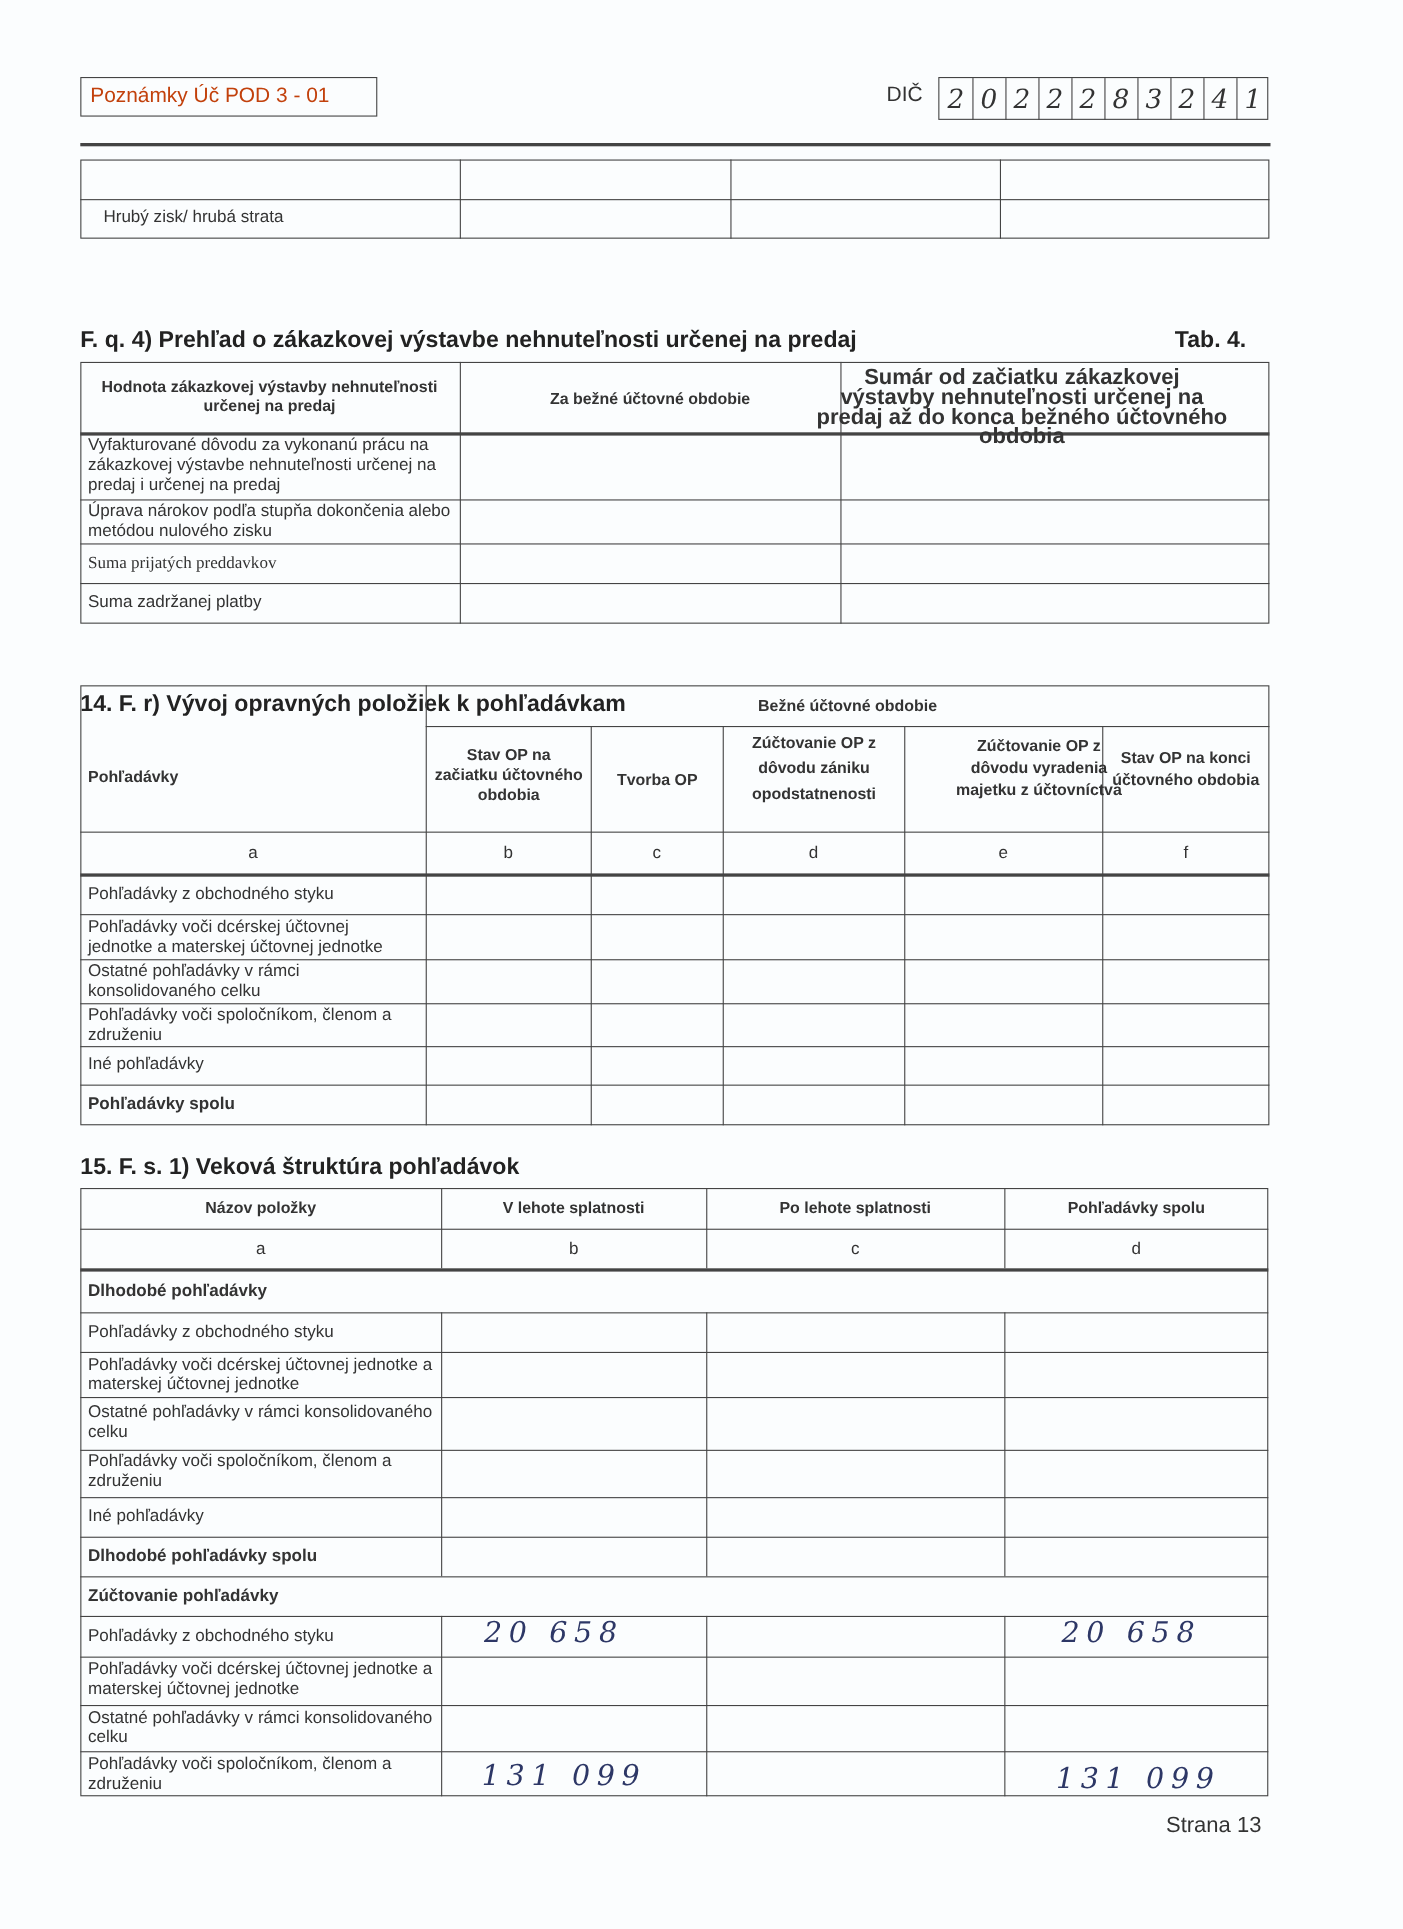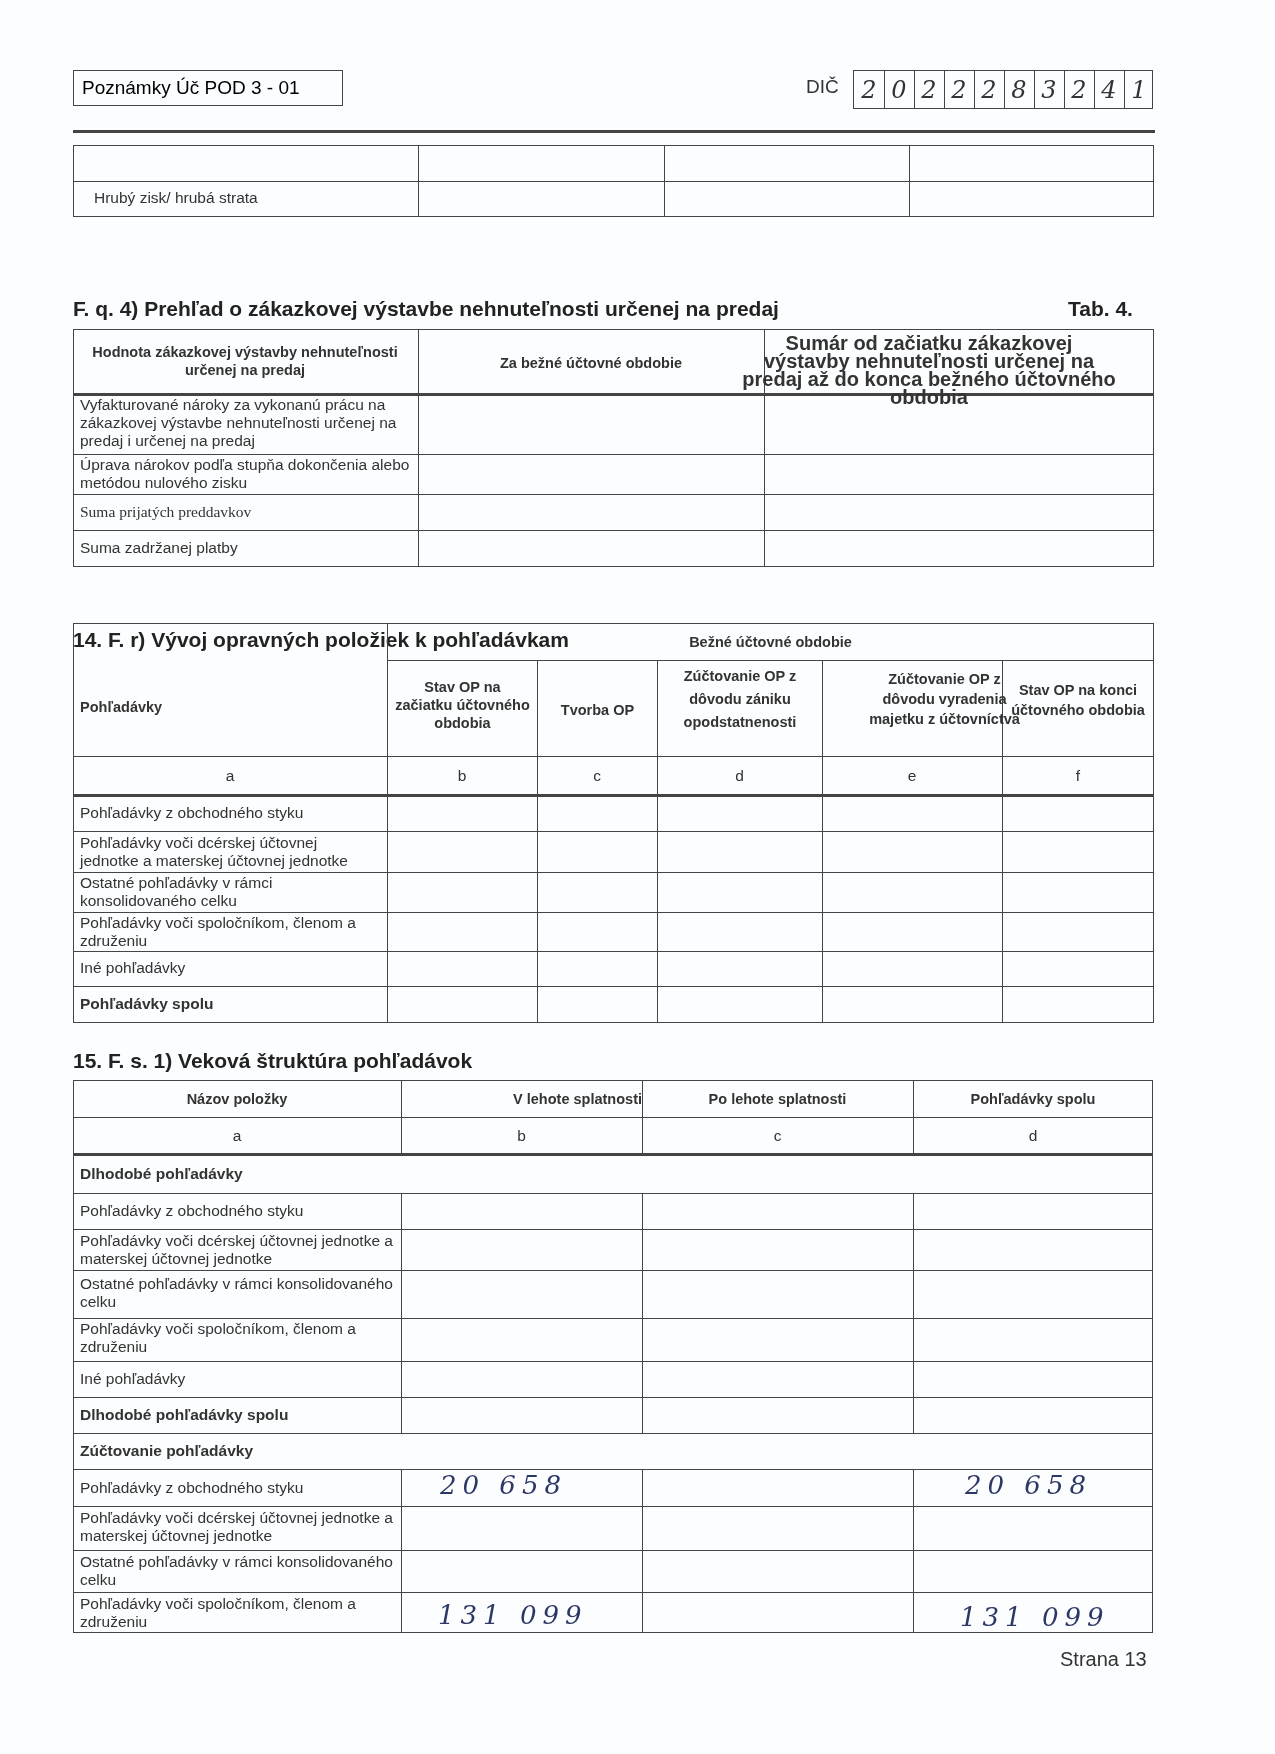--- a/index.html
+++ b/index.html
@@ -14,21 +14,21 @@
   .center { text-align:center; }
   .hand { font-family:"DejaVu Serif", serif; font-style:italic; color:#2d3766; font-size:26px; letter-spacing:6px; }
   .title { font-weight:bold; font-size:21px; color:#222; }
   .dic-cell { position:absolute; top:0; height:38px; border-right:1.3px solid #444; width:30px; text-align:center;
               font-family:"DejaVu Serif", serif; font-style:italic; font-size:24px; line-height:38px; color:#333; }
 </style>
 </head>
 <body>
 
 <div class="abs box" style="left:73px;top:70px;width:270px;height:36px;">
-  <span style="position:absolute;left:8px;top:6px;font-size:19px;color:#000000;">Poznámky Úč POD 3 - 01</span>
+  <span style="position:absolute;left:8px;top:6px;font-size:19px;color:#c2410c;">Poznámky Úč POD 3 - 01</span>
 </div>
 <span class="abs" style="left:806px;top:76px;font-size:19px;color:#333;">DIČ</span>
 <div class="abs" style="left:853px;top:70px;width:300px;height:39px;border:1.3px solid #444;">
   <div class="dic-cell" style="left:0px">2</div>
   <div class="dic-cell" style="left:30px">0</div>
   <div class="dic-cell" style="left:60px">2</div>
   <div class="dic-cell" style="left:90px">2</div>
   <div class="dic-cell" style="left:120px">2</div>
   <div class="dic-cell" style="left:150px">8</div>
   <div class="dic-cell" style="left:180px">3</div>
@@ -50,21 +50,21 @@
 <div class="abs box" style="left:73px;top:329px;width:1081px;height:238px;"></div>
 <div class="hline" style="left:73px;top:393px;width:1081px;height:2.5px;"></div>
 <div class="hline" style="left:73px;top:454px;width:1081px;height:1.3px;"></div>
 <div class="hline" style="left:73px;top:494px;width:1081px;height:1.3px;"></div>
 <div class="hline" style="left:73px;top:530px;width:1081px;height:1.3px;"></div>
 <div class="vline" style="left:418px;top:329px;height:238px;"></div>
 <div class="vline" style="left:764px;top:329px;height:238px;"></div>
 <div class="cell-text bold center" style="left:80px;top:343px;width:330px;font-size:14.5px;">Hodnota zákazkovej výstavby nehnuteľnosti určenej na predaj</div>
 <div class="cell-text bold center" style="left:425px;top:354px;width:332px;font-size:14.5px;">Za bežné účtovné obdobie</div>
 <div class="cell-text bold center" style="left:742px;top:334px;width:374px;font-size:20px;">Sumár od začiatku zákazkovej výstavby nehnuteľnosti určenej na predaj až do konca bežného účtovného obdobia</div>
-<div class="cell-text" style="left:80px;top:396px;width:330px;">Vyfakturované nároky za vykonanú prácu na zákazkovej výstavbe nehnuteľnosti určenej na predaj i určenej na predaj</div>
+<div class="cell-text" style="left:80px;top:396px;width:330px;">Vyfakturované dôvodu za vykonanú prácu na zákazkovej výstavbe nehnuteľnosti určenej na predaj i určenej na predaj</div>
 <div class="cell-text" style="left:80px;top:456px;width:330px;">Úprava nárokov podľa stupňa dokončenia alebo metódou nulového zisku</div>
 <div class="cell-text" style="left:80px;top:503px;width:330px;font-family:Liberation Serif, serif;">Suma prijatých preddavkov</div>
 <div class="cell-text" style="left:80px;top:539px;width:330px;">Suma zadržanej platby</div>
 
 <span class="abs title" style="left:73px;top:592px;margin-top:36px;">14. F. r) Vývoj opravných položiek k pohľadávkam</span>
 <div class="abs box" style="left:73px;top:623px;width:1081px;height:400px;"></div>
 <div class="hline" style="left:387px;top:660px;width:767px;height:1.3px;"></div>
 <div class="hline" style="left:73px;top:756px;width:1081px;height:1.3px;"></div>
 <div class="hline" style="left:73px;top:794px;width:1081px;height:2.5px;"></div>
 <div class="hline" style="left:73px;top:831px;width:1081px;height:1.3px;"></div>
@@ -120,21 +120,21 @@
 <div class="vline" style="left:642px;top:1080px;height:73px;"></div>
 <div class="vline" style="left:913px;top:1080px;height:73px;"></div>
 <div class="vline" style="left:401px;top:1193px;height:240px;"></div>
 <div class="vline" style="left:642px;top:1193px;height:240px;"></div>
 <div class="vline" style="left:913px;top:1193px;height:240px;"></div>
 <div class="vline" style="left:401px;top:1469px;height:164px;"></div>
 <div class="vline" style="left:642px;top:1469px;height:164px;"></div>
 <div class="vline" style="left:913px;top:1469px;height:164px;"></div>
 
 <div class="cell-text bold center" style="left:73px;top:1090px;width:328px;font-size:14.5px;">Názov položky</div>
-<div class="cell-text bold center" style="left:401px;top:1090px;width:241px;font-size:14.5px;text-align:right;">V lehote splatnosti</div>
+<div class="cell-text bold center" style="left:401px;top:1090px;width:241px;font-size:14.5px;">V lehote splatnosti</div>
 <div class="cell-text bold center" style="left:642px;top:1090px;width:271px;font-size:14.5px;">Po lehote splatnosti</div>
 <div class="cell-text bold center" style="left:913px;top:1090px;width:240px;font-size:14.5px;">Pohľadávky spolu</div>
 <div class="cell-text center" style="left:73px;top:1127px;width:328px;">a</div>
 <div class="cell-text center" style="left:401px;top:1127px;width:241px;">b</div>
 <div class="cell-text center" style="left:642px;top:1127px;width:271px;">c</div>
 <div class="cell-text center" style="left:913px;top:1127px;width:240px;">d</div>
 
 <div class="cell-text bold" style="left:80px;top:1165px;">Dlhodobé pohľadávky</div>
 <div class="cell-text" style="left:80px;top:1202px;width:315px;">Pohľadávky z obchodného styku</div>
 <div class="cell-text" style="left:80px;top:1232px;width:315px;">Pohľadávky voči dcérskej účtovnej jednotke a materskej účtovnej jednotke</div>

